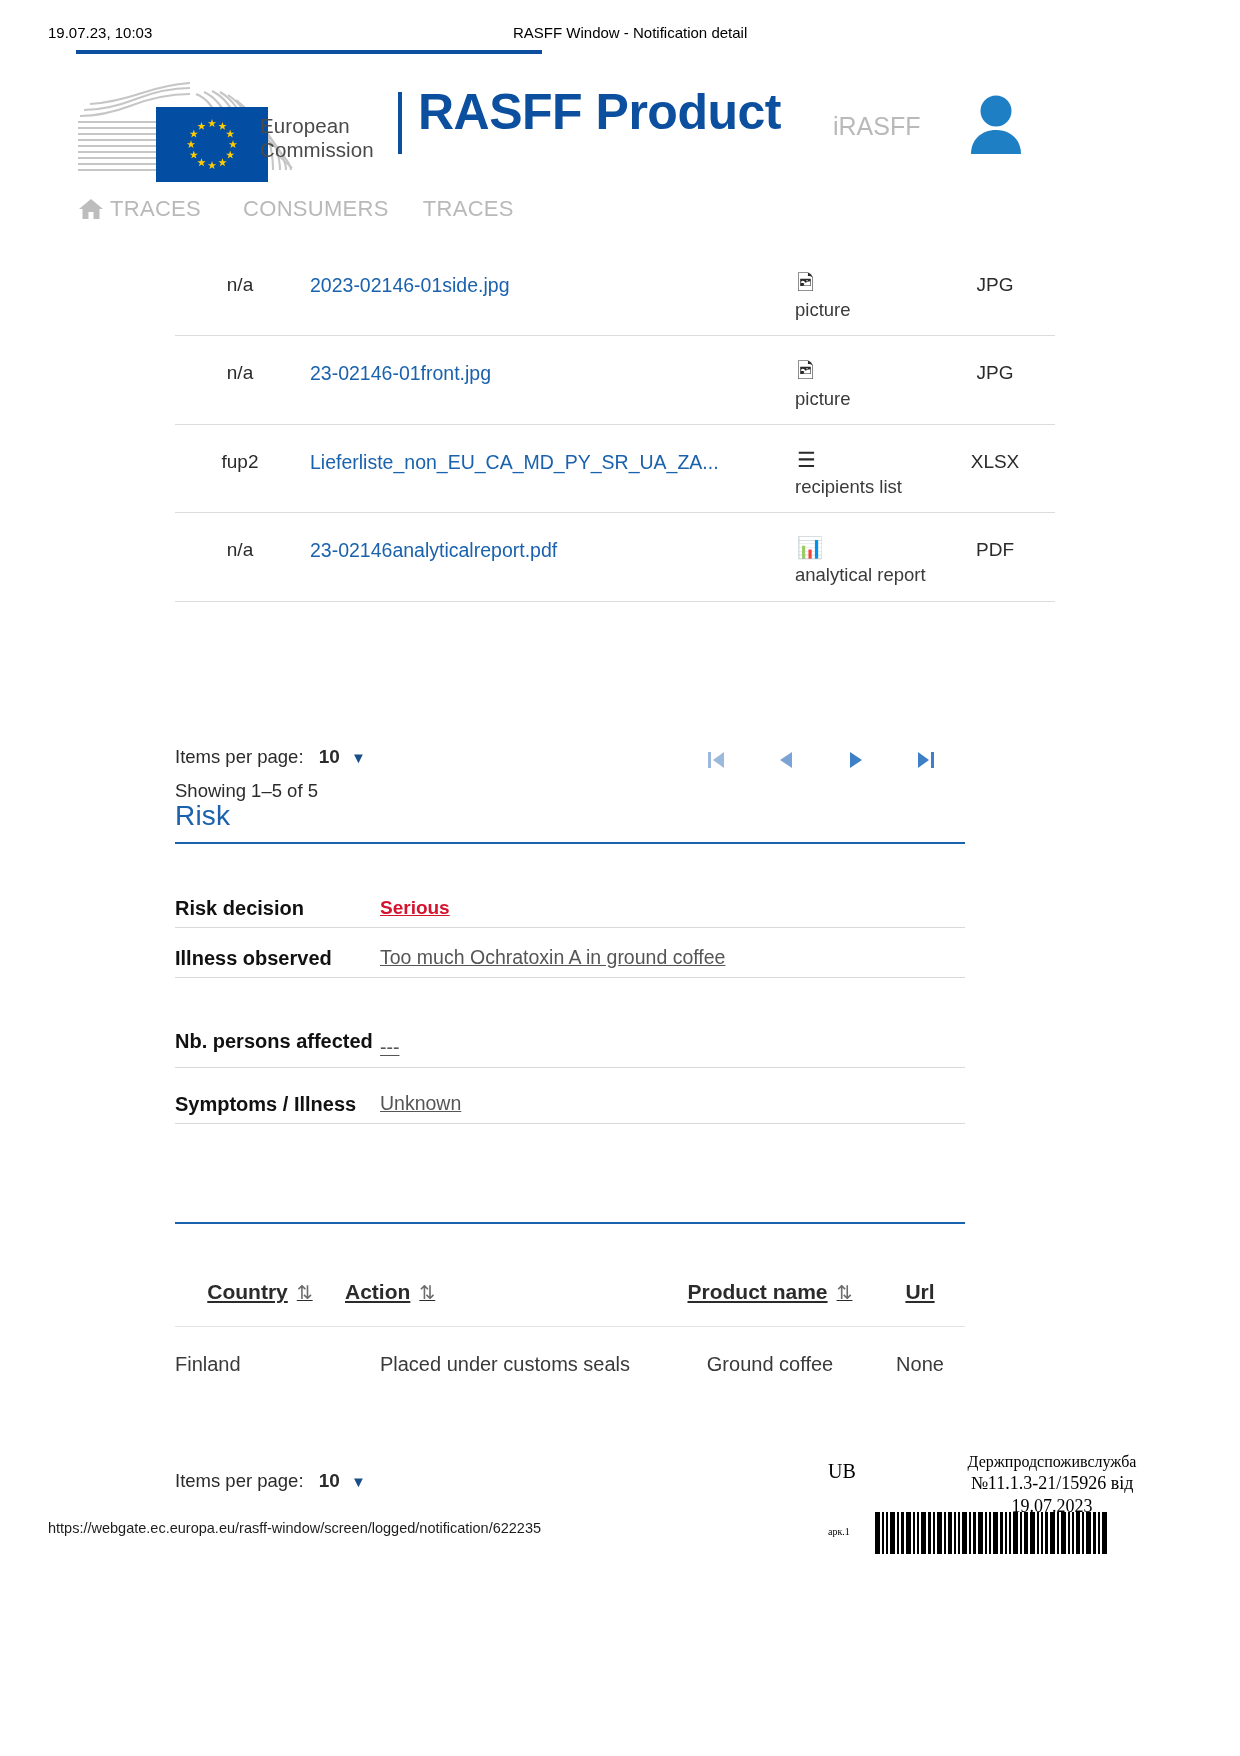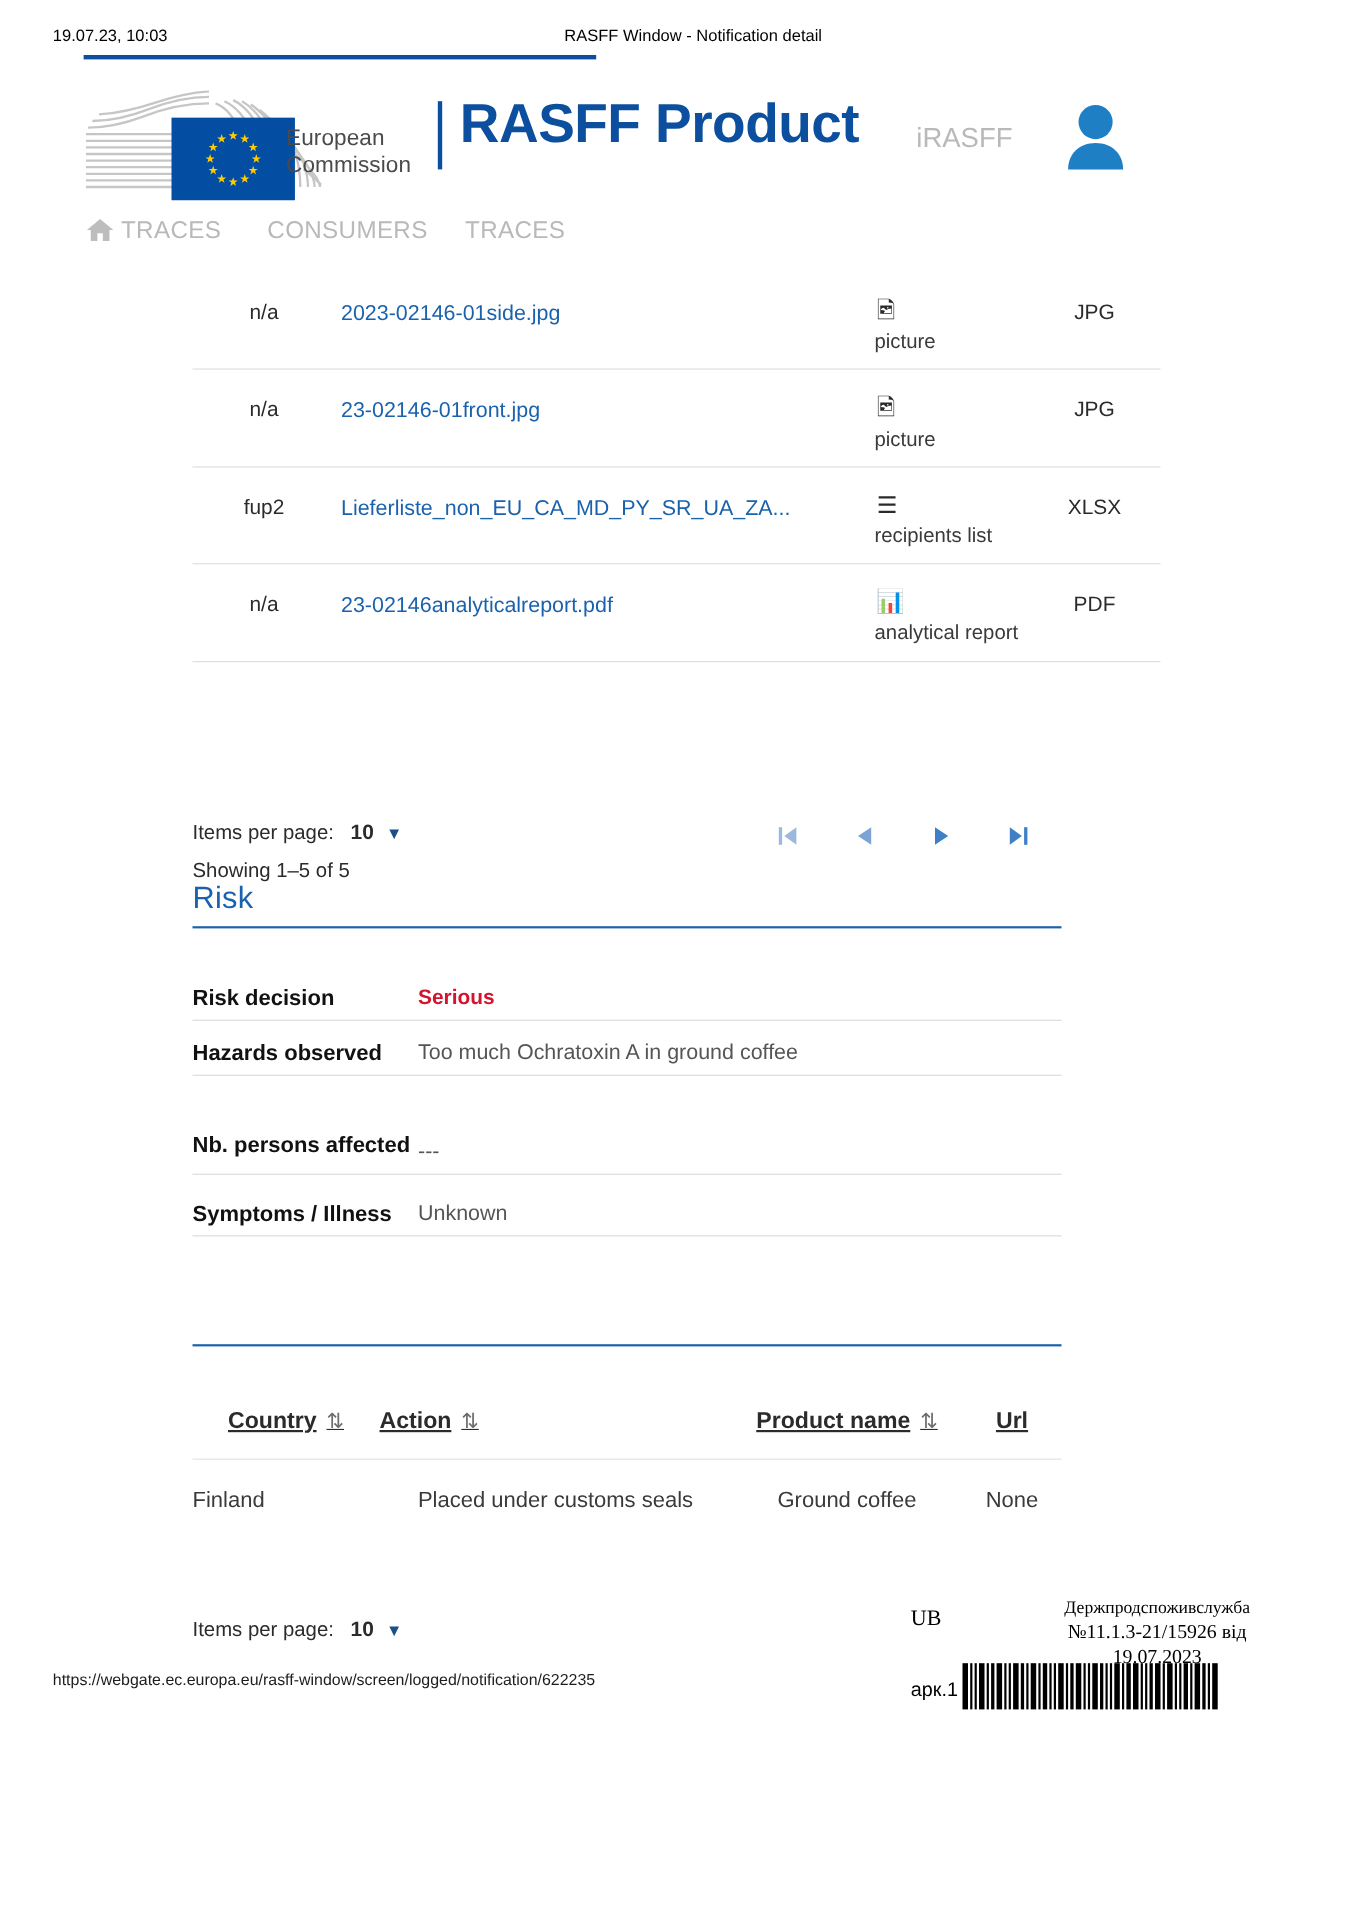--- a/index.html
+++ b/index.html
@@ -96,21 +96,21 @@
 
   
   .risk { position: absolute; left: 175px; top: 800px; width: 790px; }
   .risk-rows { margin-top: 34px; }
   .risk-row {
     display: flex; align-items: flex-end;
     border-bottom: 1px solid #d9d9d9; min-height: 50px; padding-bottom: 6px;
   }
   .risk-label { width: 205px; font-size: 20px; font-weight: 700; color: #111; line-height: 1.25; }
   .risk-label.two { line-height: 1.95; }
-  .risk-value { flex: 1; font-size: 19.5px; color: #555; padding-bottom: 2px; }
+  .risk-value { flex: 1; font-size: 19.5px; color: #555; padding-bottom: 2px; text-decoration: underline; }
   .risk-value.serious { color: #d3142f; font-weight: 700; font-size: 19px; }
 
   
   .meas { position: absolute; left: 175px; top: 1212px; width: 790px; }
   .meas-head {
     display: flex; margin-top: 56px; padding-bottom: 22px;
     border-bottom: 1px solid #e2e2e2;
   }
   .mh { font-size: 21px; font-weight: 700; color: #2b2b2b; display: flex; align-items: center; gap: 9px; text-decoration: underline; }
   .mh.h-country { width: 170px; justify-content: center; }
@@ -126,21 +126,21 @@
   .md.d-url     { width: 90px; text-align: center; }
   .meas-pager { position: absolute; left: 0; top: 252px; width: 560px; }
 
   
   .stamp { position: absolute; left: 820px; top: 1452px; width: 400px; }
   .stamp-ub { position: absolute; left: 8px; top: 8px; font-size: 20px; font-family: "Liberation Serif", serif; }
   .stamp-body { position: absolute; left: 62px; top: 0; width: 340px; font-family: "Liberation Serif", serif;
                 text-align: center; line-height: 1.25; }
   .stamp-org { font-size: 16px; }
   .stamp-no  { font-size: 18px; }
-  .stamp-ark { position: absolute; left: 8px; top: 74px; font-size: 18px; font-family: Liberation Sans, sans-serif; }
+  .stamp-ark { position: absolute; left: 8px; top: 74px; font-size: 10px; font-family: Liberation Serif, serif; }
   .barcode { position: absolute; left: 55px; top: 60px; height: 42px; display: flex; align-items: flex-end; }
   .barcode i { display: block; background: #000; height: 42px; margin-right: 2px; }
 
   
   .foot-url { position: absolute; left: 48px; top: 1520px; font-size: 14.5px; color: #1d1d1d; }
 </style>
 </head>
 <body>
 
 <div class="page">
@@ -341,21 +341,21 @@
   <div class="risk">
     <div class="sec-title">Risk</div>
     <div class="sec-rule"></div>
 
     <div class="risk-rows">
       <div class="risk-row">
         <div class="risk-label">Risk decision</div>
         <div class="risk-value serious">Serious</div>
       </div>
       <div class="risk-row">
-        <div class="risk-label">Hazards observed</div>
+        <div class="risk-label">Illness observed</div>
         <div class="risk-value">Too much Ochratoxin A in ground coffee</div>
       </div>
       <div class="risk-row" style="min-height:90px;">
         <div class="risk-label two">Nb. persons affected</div>
         <div class="risk-value">---</div>
       </div>
       <div class="risk-row" style="min-height:56px;">
         <div class="risk-label">Symptoms / Illness</div>
         <div class="risk-value">Unknown</div>
       </div>

